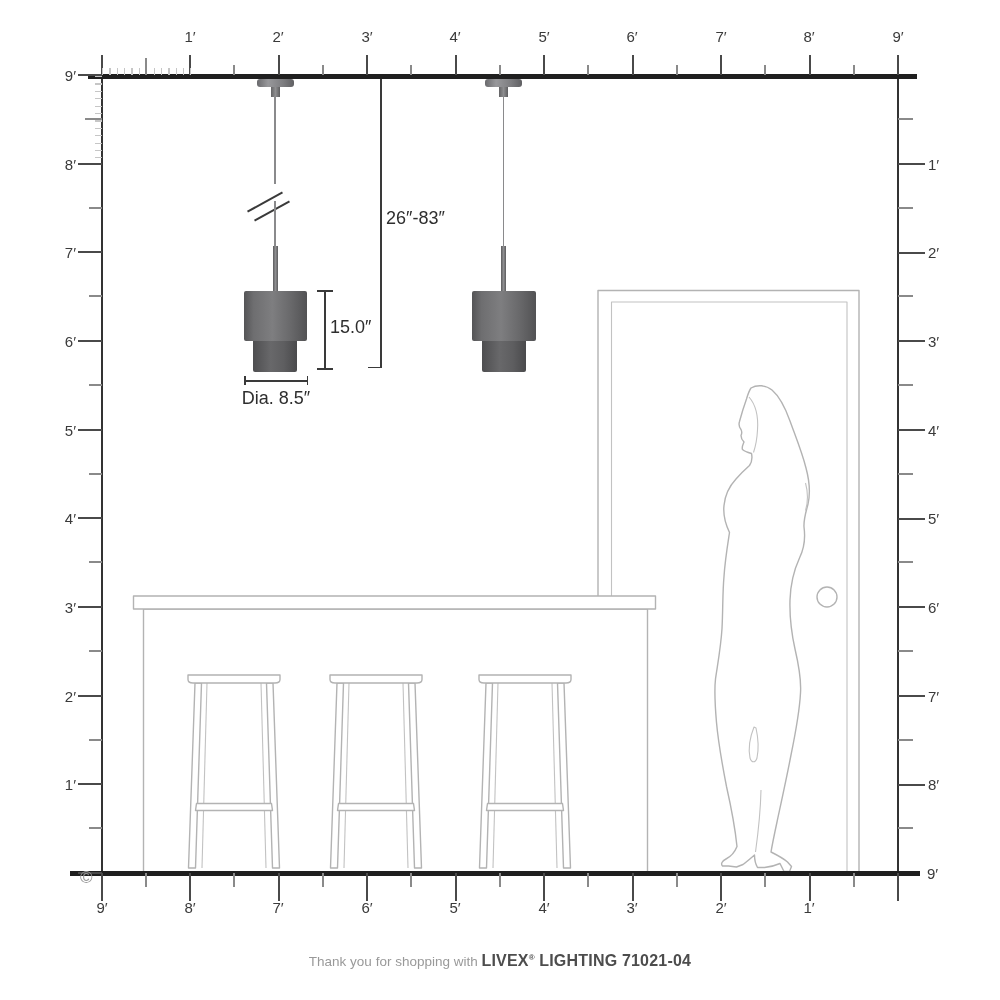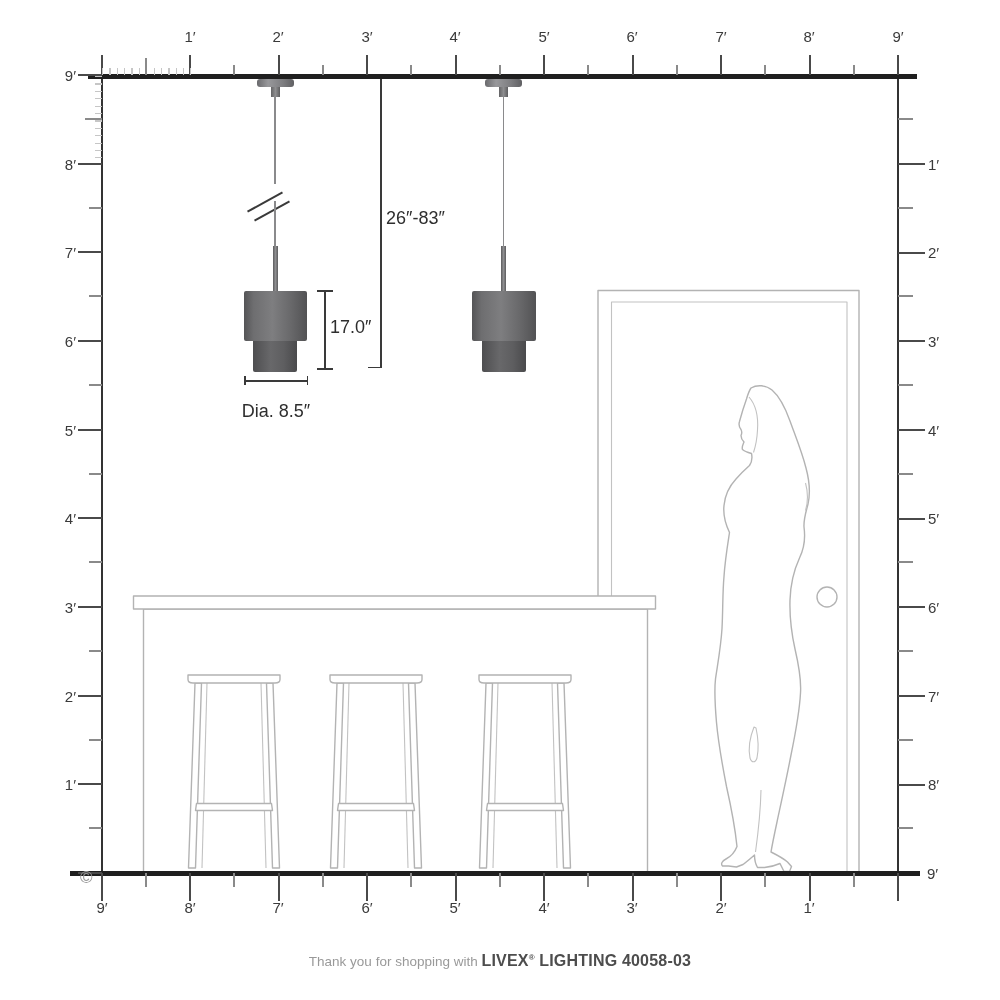--- a/index.html
+++ b/index.html
@@ -128,27 +128,27 @@
   <div>
     <div class="dim-line-v" style="left:380px;top:77px;height:291px;"></div>
     <div class="dim-line-h" style="left:368px;top:77px;width:14px;"></div>
     <div class="dim-line-h" style="left:368px;top:366.5px;width:14px;"></div>
     <div class="dim-text" style="left:386px;top:208px;">26″-83″</div>
   </div>
   <div>
     <div class="dim-line-v" style="left:324px;top:290px;height:79px;"></div>
     <div class="dim-line-h" style="left:317px;top:290px;width:16px;"></div>
     <div class="dim-line-h" style="left:317px;top:368px;width:16px;"></div>
-    <div class="dim-text" style="left:330px;top:317px;">17.0″</div>
+    <div class="dim-text" style="left:330px;top:317px;">15.0″</div>
   </div>
   <div>
     <div class="dim-line-h" style="left:244px;top:380px;width:64px;"></div>
     <div class="dim-line-v" style="left:244px;top:376px;height:9px;"></div>
     <div class="dim-line-v" style="left:306.5px;top:376px;height:9px;"></div>
-    <div class="dim-text" style="left:276px;top:401px;transform:translateX(-50%);">Dia. 8.5″</div>
+    <div class="dim-text" style="left:276px;top:388px;transform:translateX(-50%);">Dia. 8.5″</div>
   </div>
 
   <div class="vline wall-l"></div>
   <div class="vline wall-r"></div>
   <div class="hline ceiling"></div>
   <div class="hline floor"></div>
 
   <div class="tickstrip ticks-h-major" style="left:101px;top:55px;width:799px;height:20px;"></div>
   <div class="tickstrip ticks-h-minor" style="left:145px;top:65px;width:710px;height:10px;"></div>
   <div class="tickstrip ticks-h-fine" style="left:102px;top:68px;width:89px;height:7px;"></div>
@@ -200,16 +200,16 @@
   <span class="lbl lbl-bottom" style="left:278px;">7′</span>
   <span class="lbl lbl-bottom" style="left:367px;">6′</span>
   <span class="lbl lbl-bottom" style="left:455px;">5′</span>
   <span class="lbl lbl-bottom" style="left:632px;">3′</span>
   <span class="lbl lbl-bottom" style="left:544px;">4′</span>
   <span class="lbl lbl-bottom" style="left:721px;">2′</span>
   <span class="lbl lbl-bottom" style="left:809px;">1′</span>
 
   <span class="copyright">©</span>
   <div class="footer">
-    <span class="light">Thank you for shopping with </span><span class="bold">LIVEX</span><sup>®</sup><span class="bold"> LIGHTING 40058-03</span>
+    <span class="light">Thank you for shopping with </span><span class="bold">LIVEX</span><sup>®</sup><span class="bold"> LIGHTING 71021-04</span>
   </div>
 
 </div>
 
 </body></html>

